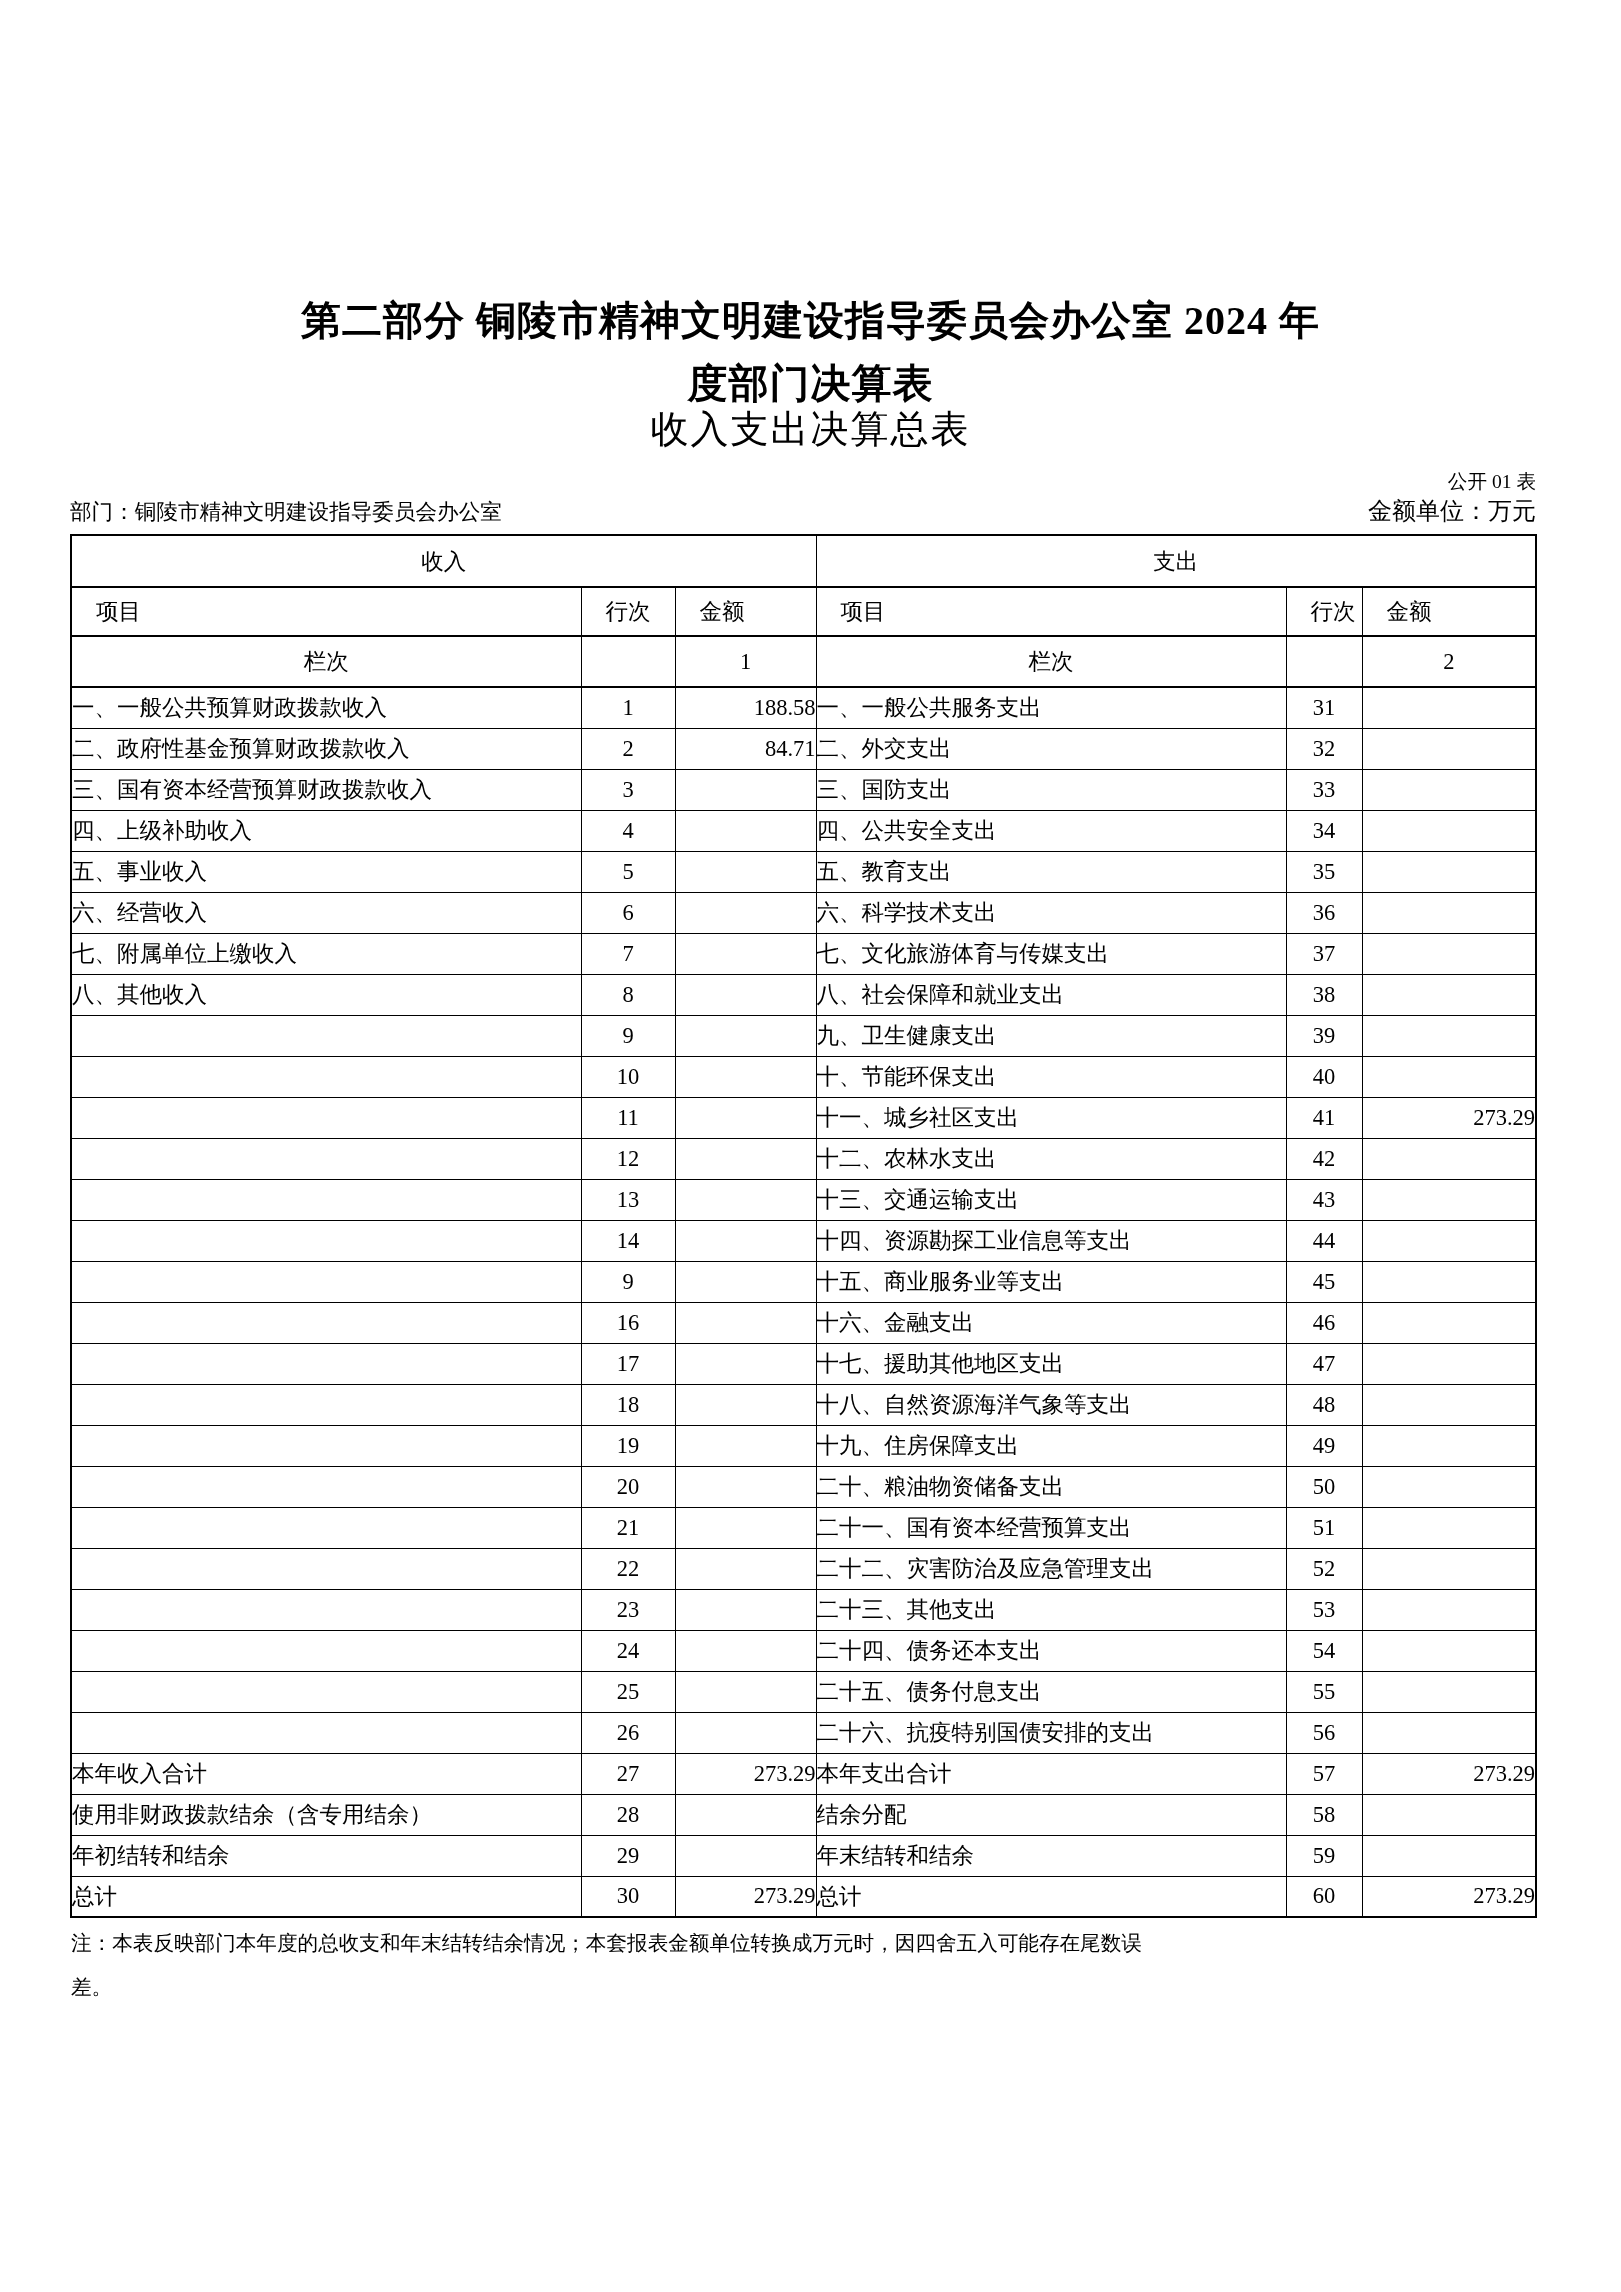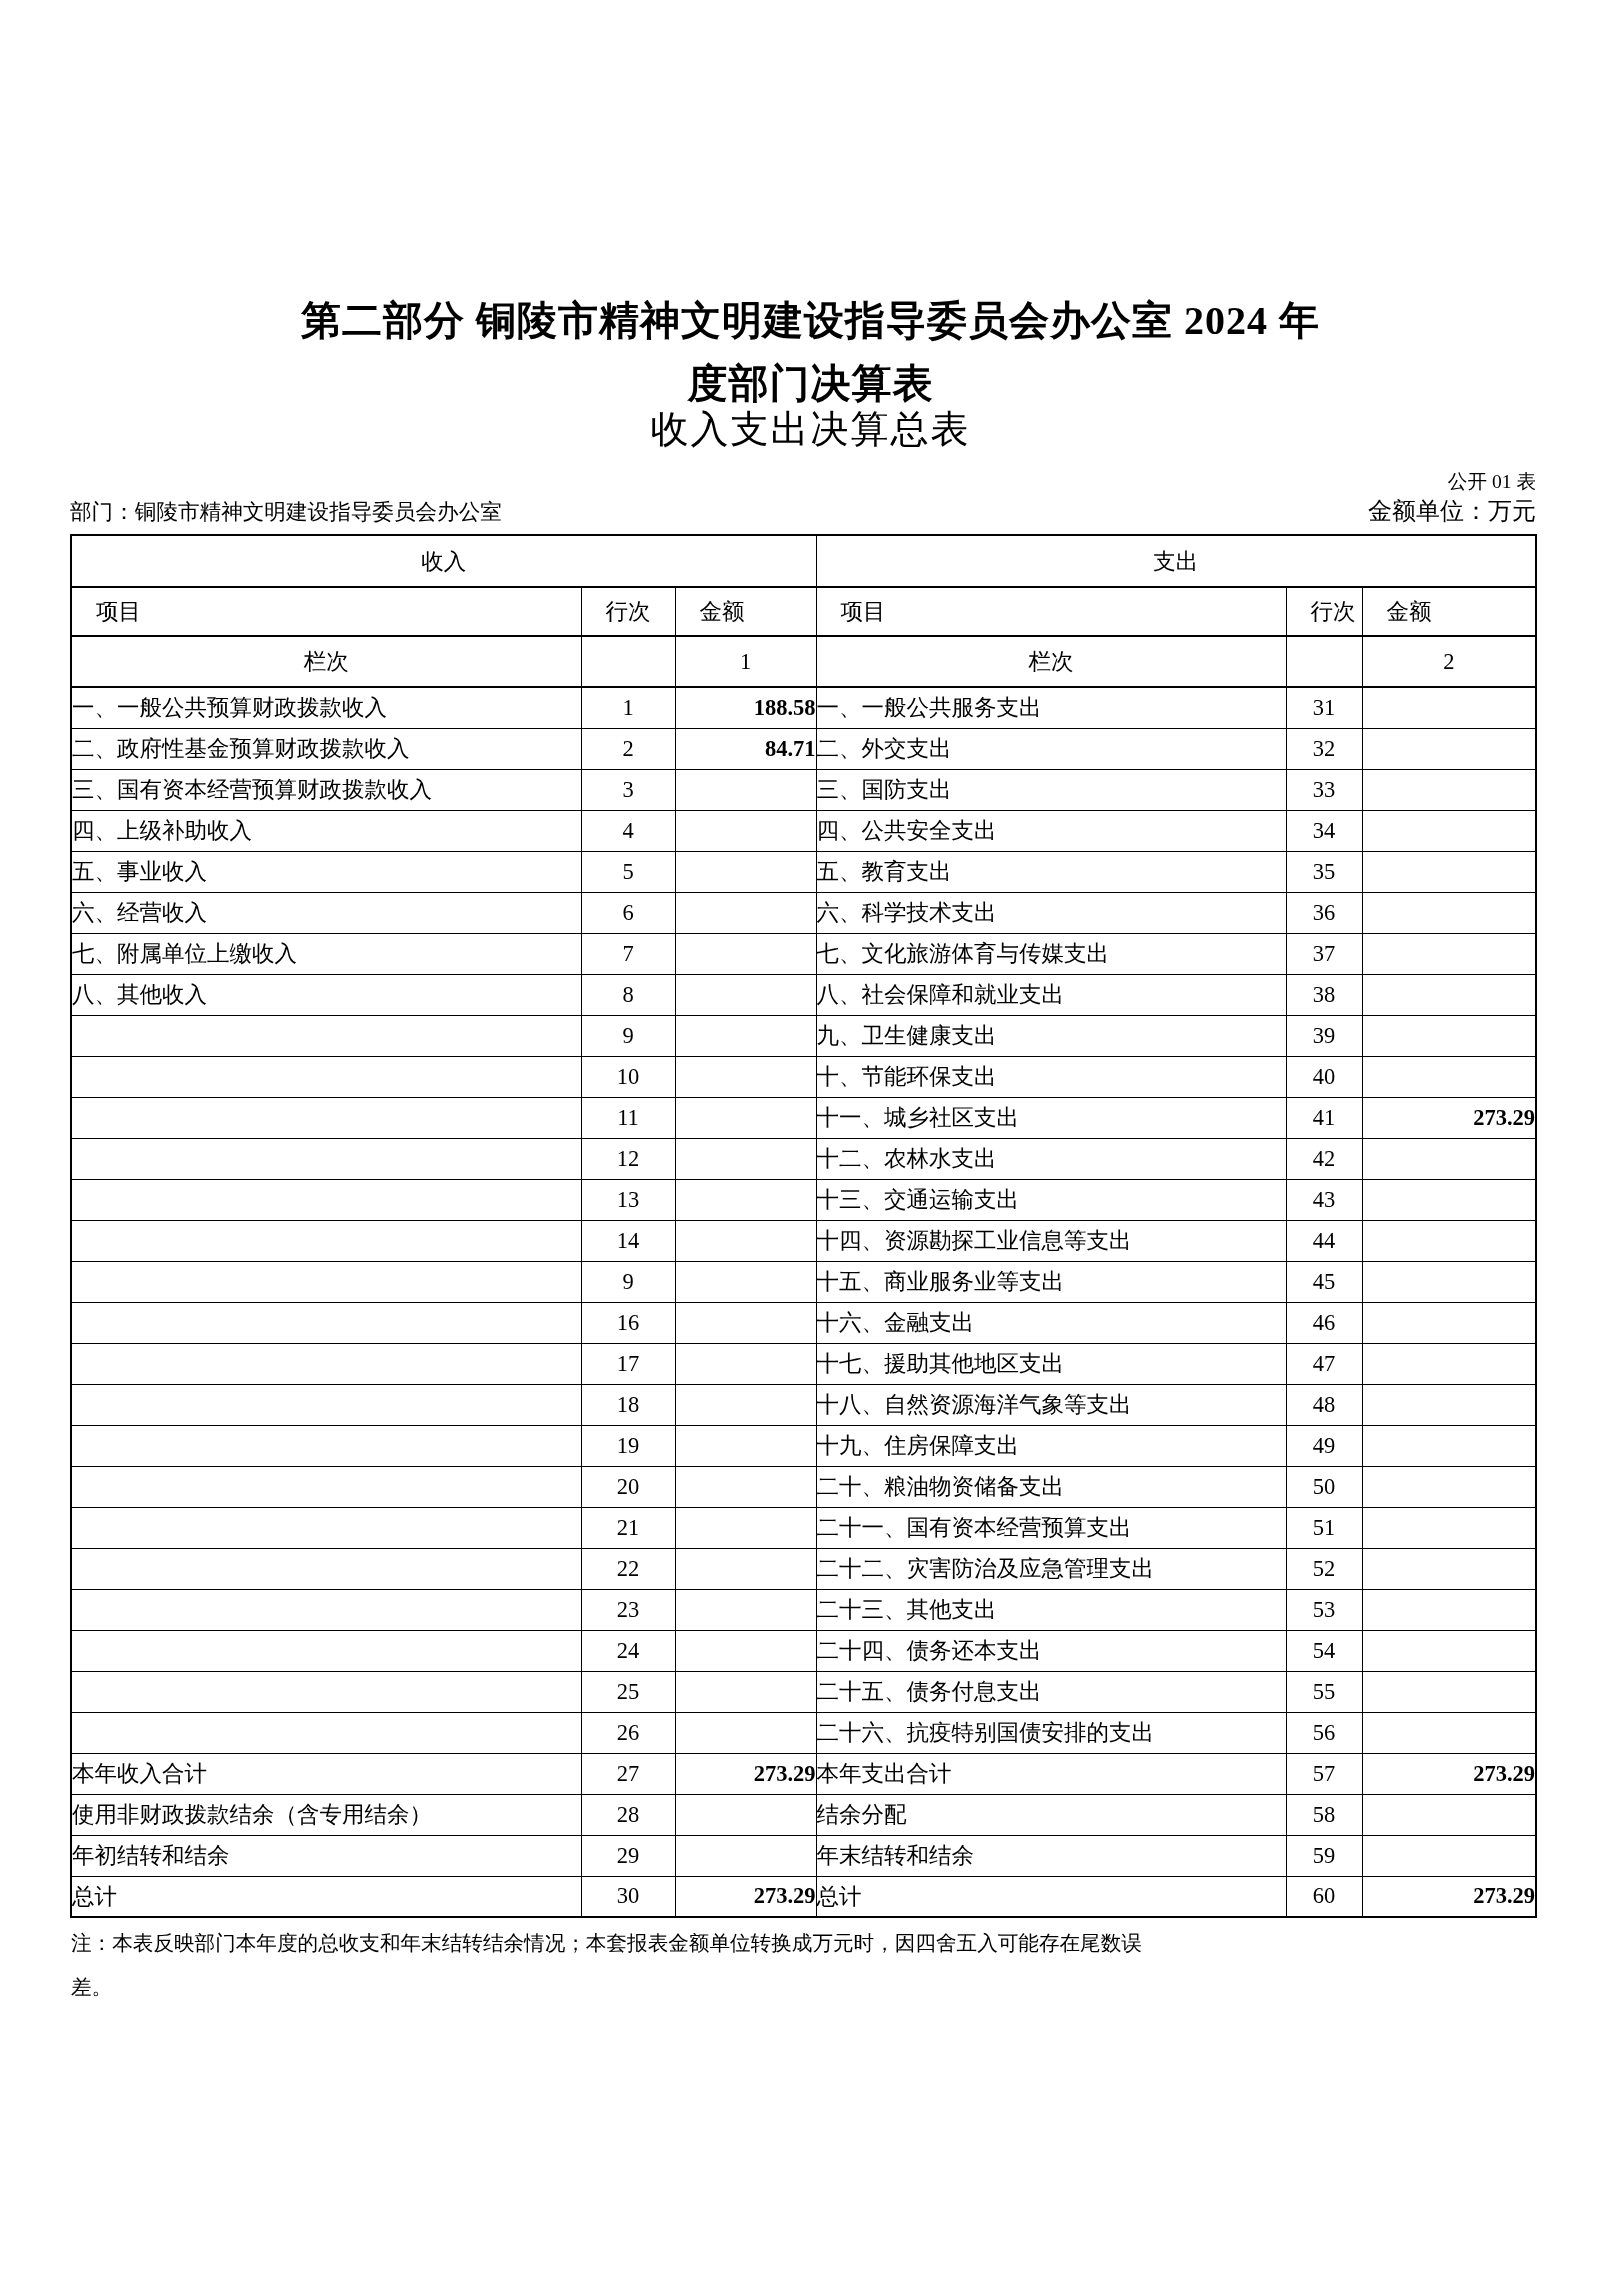--- a/index.html
+++ b/index.html
@@ -42,21 +42,21 @@
     vertical-align:middle;
     overflow:hidden;
     white-space:nowrap;
   }
   tr.h1 td{height:50px;text-align:center;border-bottom-width:2px;}
   tr.h2 td{height:47px;text-align:left;border-bottom-width:2px;padding-left:24px;}
   tr.h3 td{height:49px;text-align:center;border-bottom-width:2px;}
   tbody tr{height:41px;}
   td.item{text-align:left;padding-left:4.9px;margin-left:32px;}
   td.line{text-align:center;}
-  td.amt{text-align:right;padding-right:2.9px;font-weight:bold;}
+  td.amt{text-align:right;padding-right:2.9px;}
 
   .note{
     position:absolute;top:1921px;left:71px;width:1470px;
     font-size:20.6px;line-height:44px;
   }
 </style>
 </head>
 <body>
 
 <div class="page">

